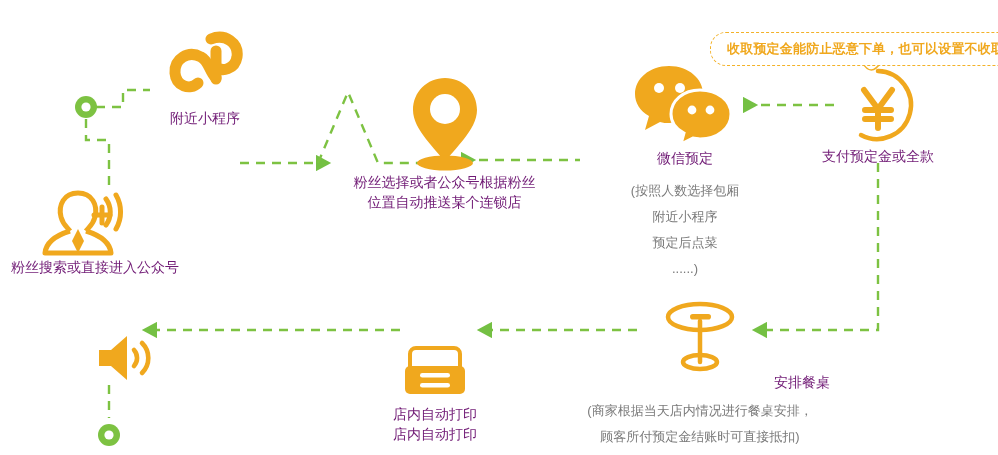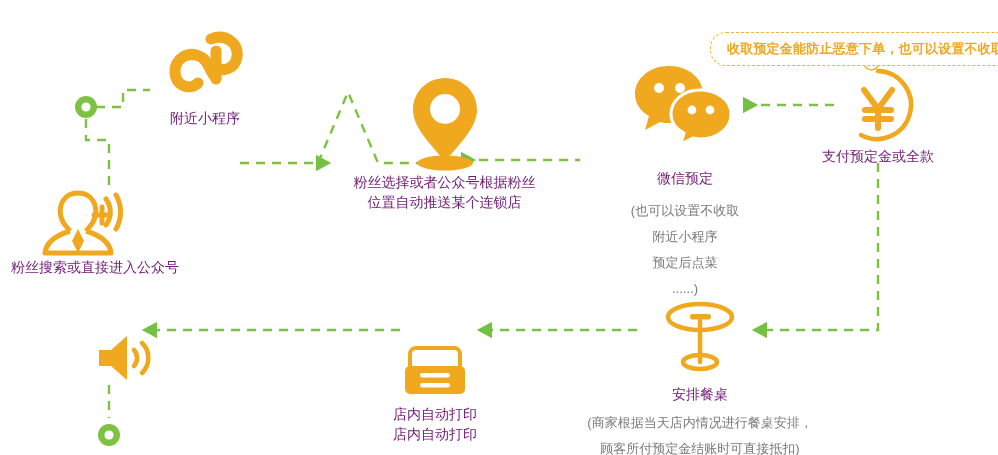--- a/index.html
+++ b/index.html
@@ -121,22 +121,22 @@
       <path d="M36 4 C16 4 2 17 2 32 C2 41 7 49 16 54 L12 68 L27 60
                C30 61 33 61 36 61 C56 61 70 48 70 32 C70 17 56 4 36 4 Z" fill="#f0a81e"></path>
       <circle cx="26" cy="26" r="5" fill="#ffffff"></circle>
       <circle cx="47" cy="26" r="5" fill="#ffffff"></circle>
       <path d="M67 28 C50 28 38 39 38 52 C38 60 43 67 51 71 L48 82 L60 76
                C62 76 65 77 67 77 C85 77 98 66 98 52 C98 39 85 28 67 28 Z" fill="#f0a81e" stroke="#ffffff" stroke-width="3"></path>
       <circle cx="59" cy="48" r="4.4" fill="#ffffff"></circle>
       <circle cx="77" cy="48" r="4.4" fill="#ffffff"></circle>
     </svg>
   </div>
-  <div class="cap" style="margin-top:20px;">微信预定</div>
-  <div class="cap sub" style="margin-top:10px;">(也可以设置不收取</div>
+  <div class="cap" style="margin-top:0;">微信预定</div>
+  <div class="cap sub" style="margin-top:10px;">(按照人数选择包厢</div>
   <div class="cap sub">附近小程序</div>
   <div class="cap sub">预定后点菜</div>
   <div class="cap sub">......)</div>
 </div>
 
 <div class="node" style="left:790px;top:66px;width:176px;">
   <div class="icon-wrap" style="height:80px;">
     <svg width="78" height="80" viewBox="0 0 78 80">
       <path d="M39 5 A34 34 0 1 1 22 69" fill="none" stroke="#f0a81e" stroke-width="4.5" stroke-linecap="round"></path>
       <path d="M25 24 L39 43 L53 24" fill="none" stroke="#f0a81e" stroke-width="6" stroke-linecap="round"></path>
@@ -149,21 +149,21 @@
 
 <div class="node" style="left:570px;top:300px;width:260px;">
   <div class="icon-wrap" style="height:72px;">
     <svg width="88" height="72" viewBox="0 0 88 72">
       <ellipse cx="44" cy="17" rx="32" ry="13" fill="none" stroke="#f0a81e" stroke-width="4.5"></ellipse>
       <rect x="34" y="14" width="21" height="5.6" rx="2.8" fill="#f0a81e"></rect>
       <path d="M44 21 L44 62" stroke="#f0a81e" stroke-width="4.5" stroke-linecap="round"></path>
       <ellipse cx="44" cy="62" rx="17" ry="7" fill="none" stroke="#f0a81e" stroke-width="4.5"></ellipse>
     </svg>
   </div>
-  <div class="cap" style="margin-top:12px;">安排餐桌</div>
+  <div class="cap" style="margin-top:0;text-align:right;">安排餐桌</div>
   <div class="cap sub" style="margin-top:6px;">(商家根据当天店内情况进行餐桌安排，</div>
   <div class="cap sub">顾客所付预定金结账时可直接抵扣)</div>
 </div>
 
 <div class="node" style="left:370px;top:344px;width:130px;">
   <div class="icon-wrap" style="height:56px;">
     <svg width="62" height="56" viewBox="0 0 62 56">
       <rect x="6" y="4" width="50" height="28" rx="6" fill="none" stroke="#f0a81e" stroke-width="4"></rect>
       <rect x="1" y="22" width="60" height="28" rx="5" fill="#f0a81e"></rect>
       <rect x="16" y="29" width="30" height="4.6" rx="2.3" fill="#ffffff"></rect>

